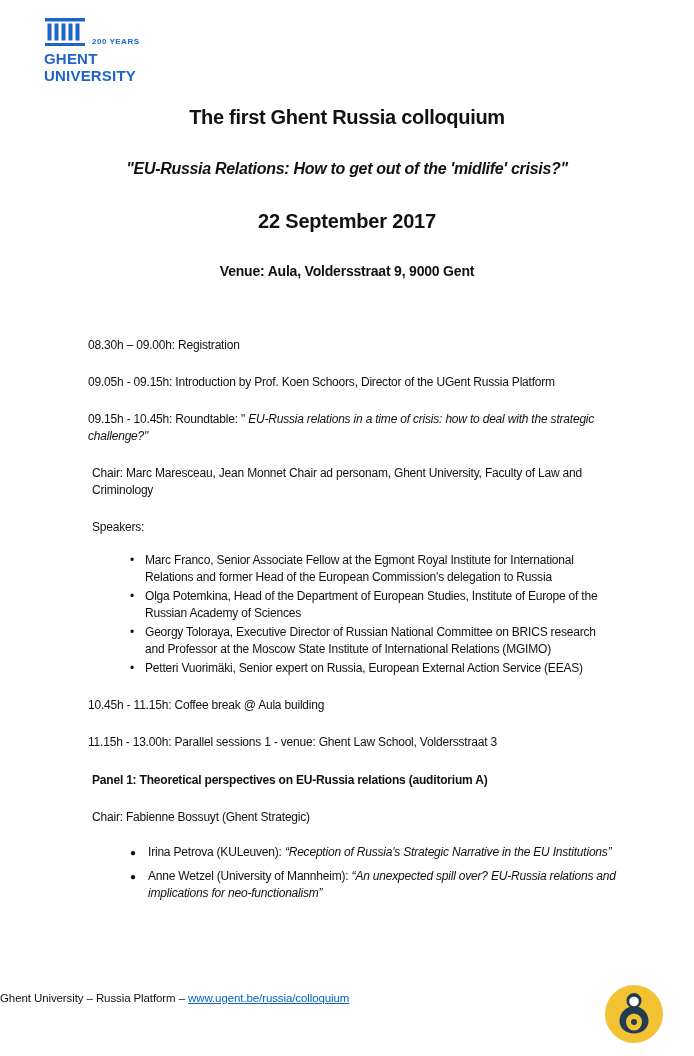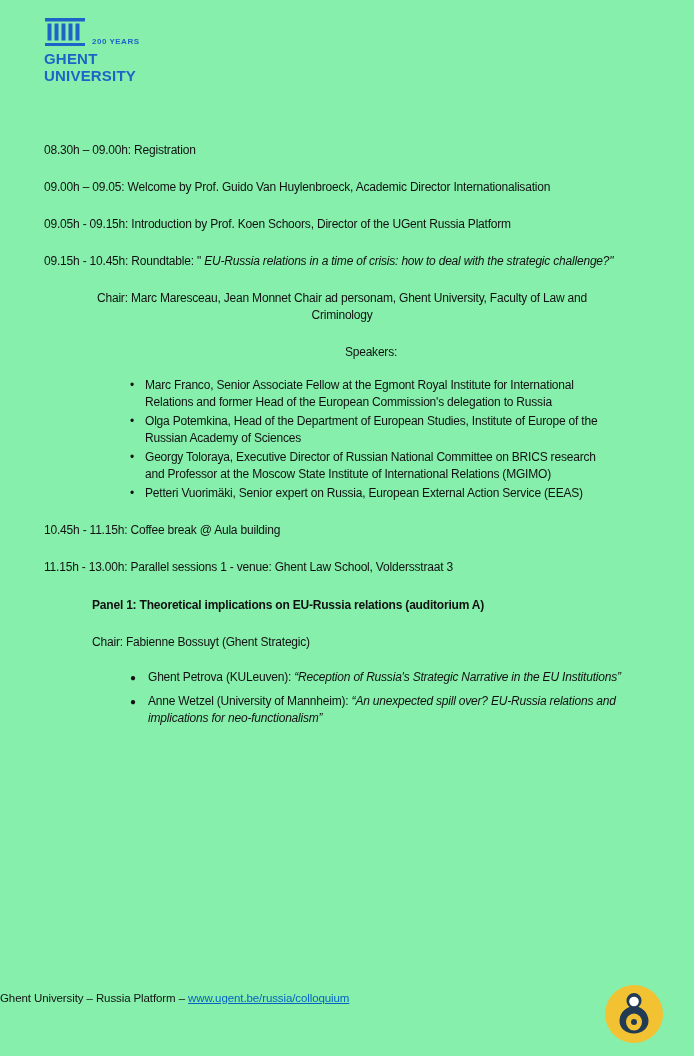--- a/index.html
+++ b/index.html
@@ -2,21 +2,21 @@
 <html><head>
 <meta charset="utf-8">
 <style>
   * { margin: 0; padding: 0; box-sizing: border-box; }
   html, body { background: #e9e9e9; }
   body { display: flex; justify-content: center; font-family: "Liberation Sans", sans-serif; }
   .page {
     position: relative;
     width: 694px;
     height: 1056px;
-    background: #86efac;
+    background: #ffffff;
     color: #111;
     padding: 18px 44px 0 44px;
     overflow: hidden;
     letter-spacing: -0.2px;
   }
 
   
   .logo-block { width: 120px; }
   .logo-top { display: flex; align-items: flex-end; gap: 6px; }
   .logo-years {
@@ -56,22 +56,22 @@
     margin-top: 32px;
   }
   .doc-venue {
     font-size: 14px;
     font-weight: bold;
     margin-top: 30px;
   }
 
   
   .schedule { margin-top: 58px; font-size: 12px; line-height: 1.42; }
-  .item { margin-bottom: 20px; }
-  .indent1 { margin-left: 48px; text-align: center; }
+  .item { margin-bottom: 20px; margin-left: 44px; }
+  .indent1 { margin-left: 48px; }
   .chair-line { max-width: 500px; }
   .italic { font-style: italic; }
   .bold { font-weight: bold; }
 
   ul.speakers {
     list-style: none;
     margin: -4px 0 20px 86px;
   }
   ul.speakers li {
     position: relative;
@@ -149,52 +149,57 @@
         </g>
       </svg>
       <span class="logo-years">200 YEARS</span>
     </div>
     <div class="logo-name">
       <div>GHENT</div>
       <div>UNIVERSITY</div>
     </div>
   </div>
 
+  <div class="title-block">
+    <div class="doc-title">The first Ghent Russia colloquium</div>
+    <div class="doc-subtitle">"EU-Russia Relations: How to get out of the 'midlife' crisis?"</div>
+    <div class="doc-date">22 September 2017</div>
+    <div class="doc-venue">Venue: Aula, Voldersstraat 9, 9000 Gent</div>
+  </div>
 
   <div class="schedule">
 
     <p class="item">08.30h – 09.00h: Registration</p>
 
-    <p class="item">09.00h – 09.05: Welcome by Prof. Guido Van Huylenbroeck, Academic Director Internationalisation</p>
 
     <p class="item">09.05h - 09.15h: Introduction by Prof. Koen Schoors, Director of the UGent Russia Platform</p>
 
     <p class="item"><span>09.15h -  10.45h: Roundtable: " </span><span class="italic">EU-Russia relations in a time of crisis: how to deal with the strategic challenge?"</span></p>
 
     <p class="item indent1 chair-line">Chair: Marc Maresceau, Jean Monnet Chair ad personam, Ghent University, Faculty of Law and Criminology</p>
 
     <p class="item indent1">Speakers:</p>
 
     <ul class="speakers">
       <li>Marc Franco, Senior Associate Fellow at the Egmont Royal Institute for International Relations and former Head of the European Commission's delegation to Russia</li>
       <li>Olga Potemkina, Head of the Department of European Studies, Institute of Europe of the Russian Academy of Sciences</li>
       <li>Georgy Toloraya, Executive Director of Russian National Committee on BRICS research and  Professor at the Moscow State Institute of International Relations (MGIMO)</li>
       <li>Petteri Vuorimäki, Senior expert on Russia, European External Action Service (EEAS)</li>
     </ul>
 
     <p class="item">10.45h - 11.15h: Coffee break @ Aula building</p>
 
     <p class="item">11.15h - 13.00h: Parallel sessions 1 - venue: Ghent Law School, Voldersstraat 3</p>
 
-    <p class="item panel-title bold">Panel 1: Theoretical implications on EU-Russia relations (auditorium A)</p>
+    <p class="item panel-title bold">Panel 1: Theoretical perspectives on EU-Russia relations (auditorium A)</p>
 
     <p class="item panel-chair">Chair: Fabienne Bossuyt (Ghent Strategic)</p>
 
     <ul class="talks">
-      <li><span>Ghent Petrova (KULeuven):  </span><span class="italic">“Reception of Russia's Strategic Narrative in the EU Institutions”</span></li>
+      <li><span>Irina Petrova (KULeuven):  </span><span class="italic">“Reception of Russia's Strategic Narrative in the EU Institutions”</span></li>
       <li><span>Anne Wetzel (University of Mannheim):  </span><span class="italic">“An unexpected spill over? EU-Russia relations and implications for neo-functionalism”</span></li>
     </ul>
 
   </div>
 
   <div class="footer">
     <span>Ghent University – Russia Platform – </span><a href="#">www.ugent.be/russia/colloquium</a>
   </div>
 
   <div class="matryoshka-wrap">

